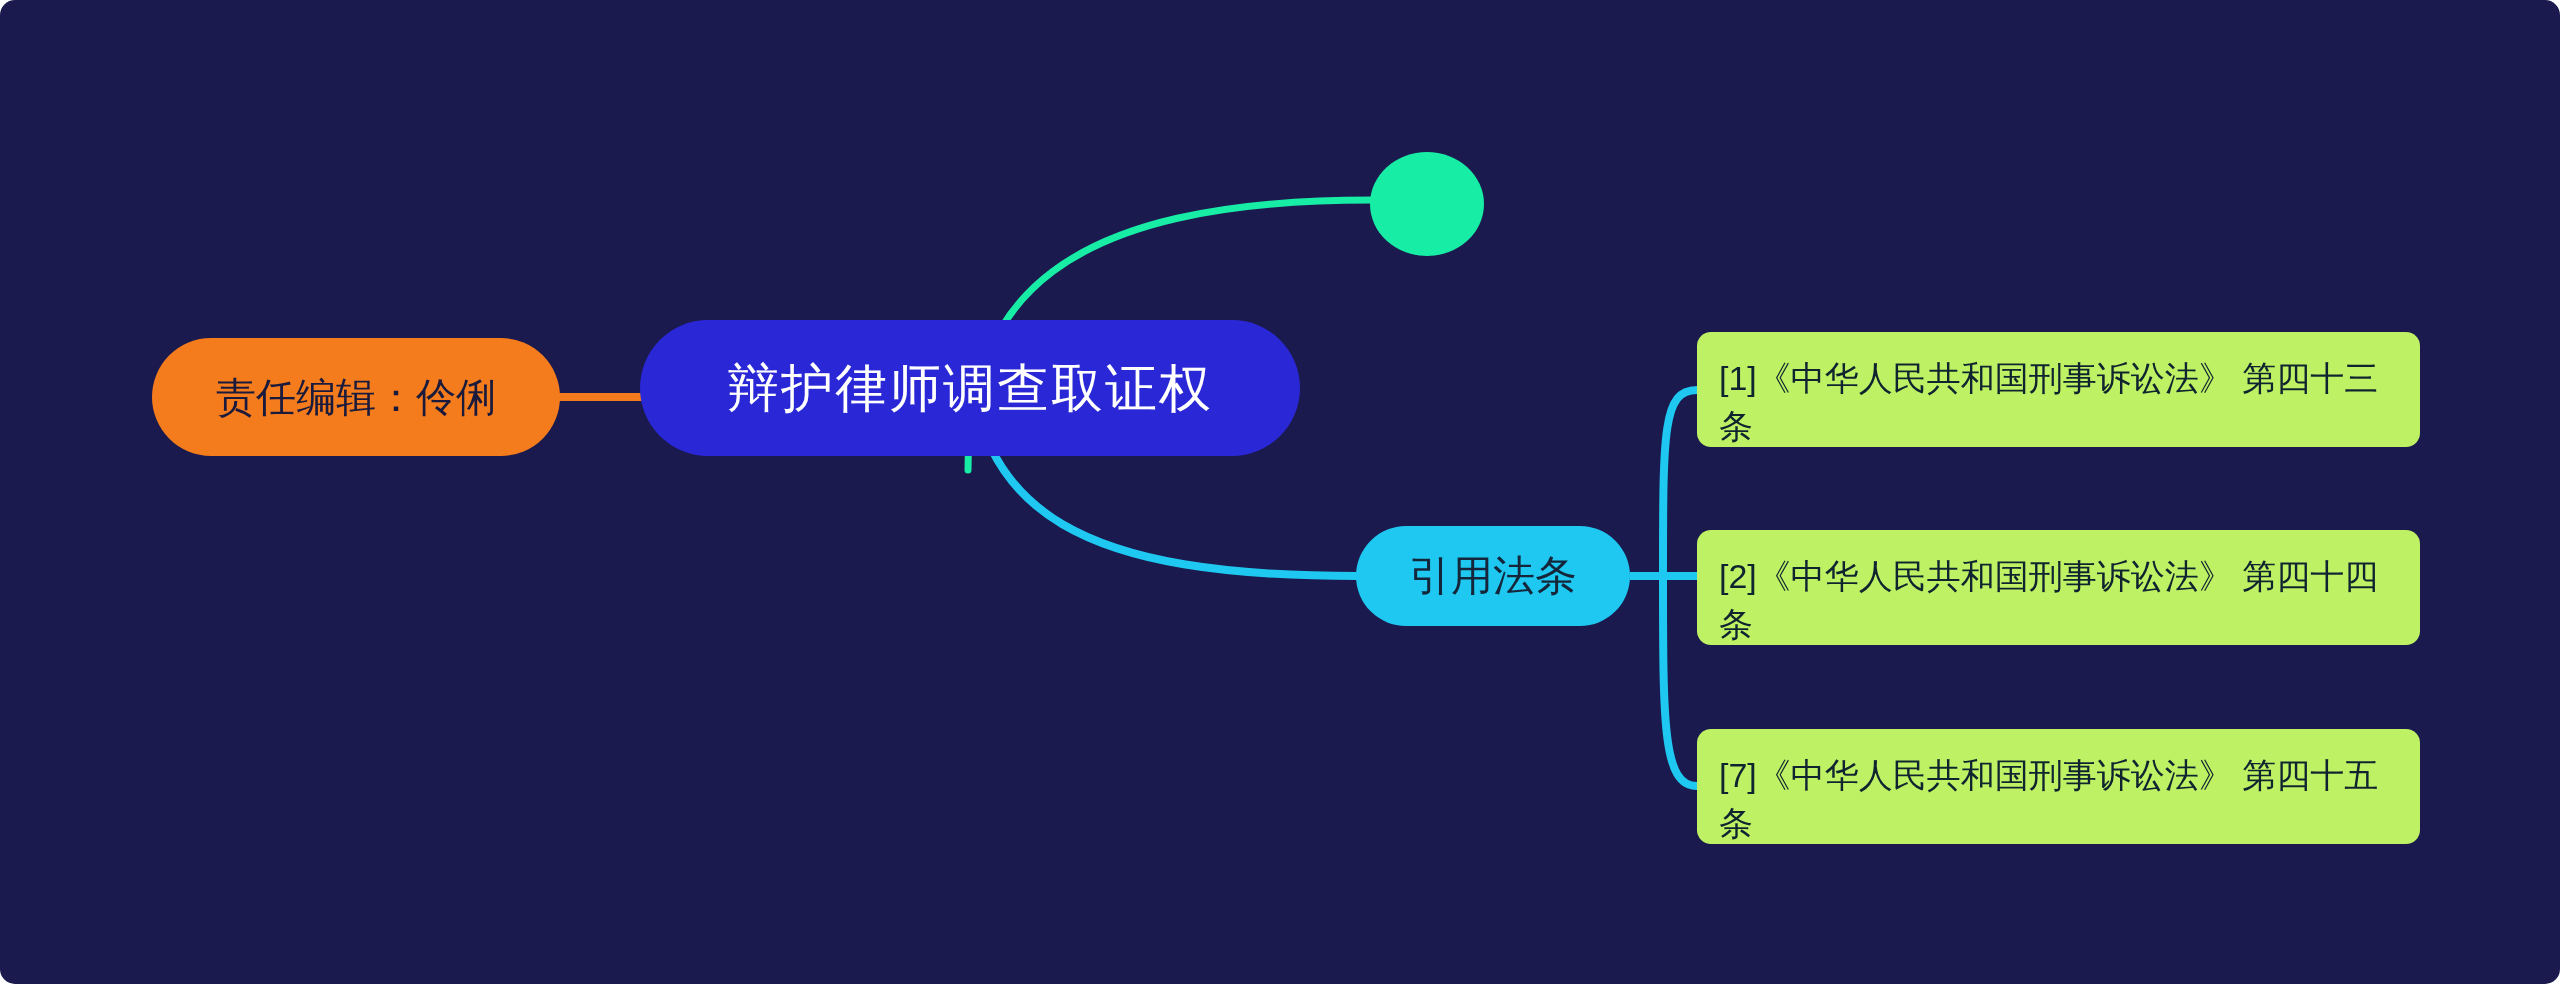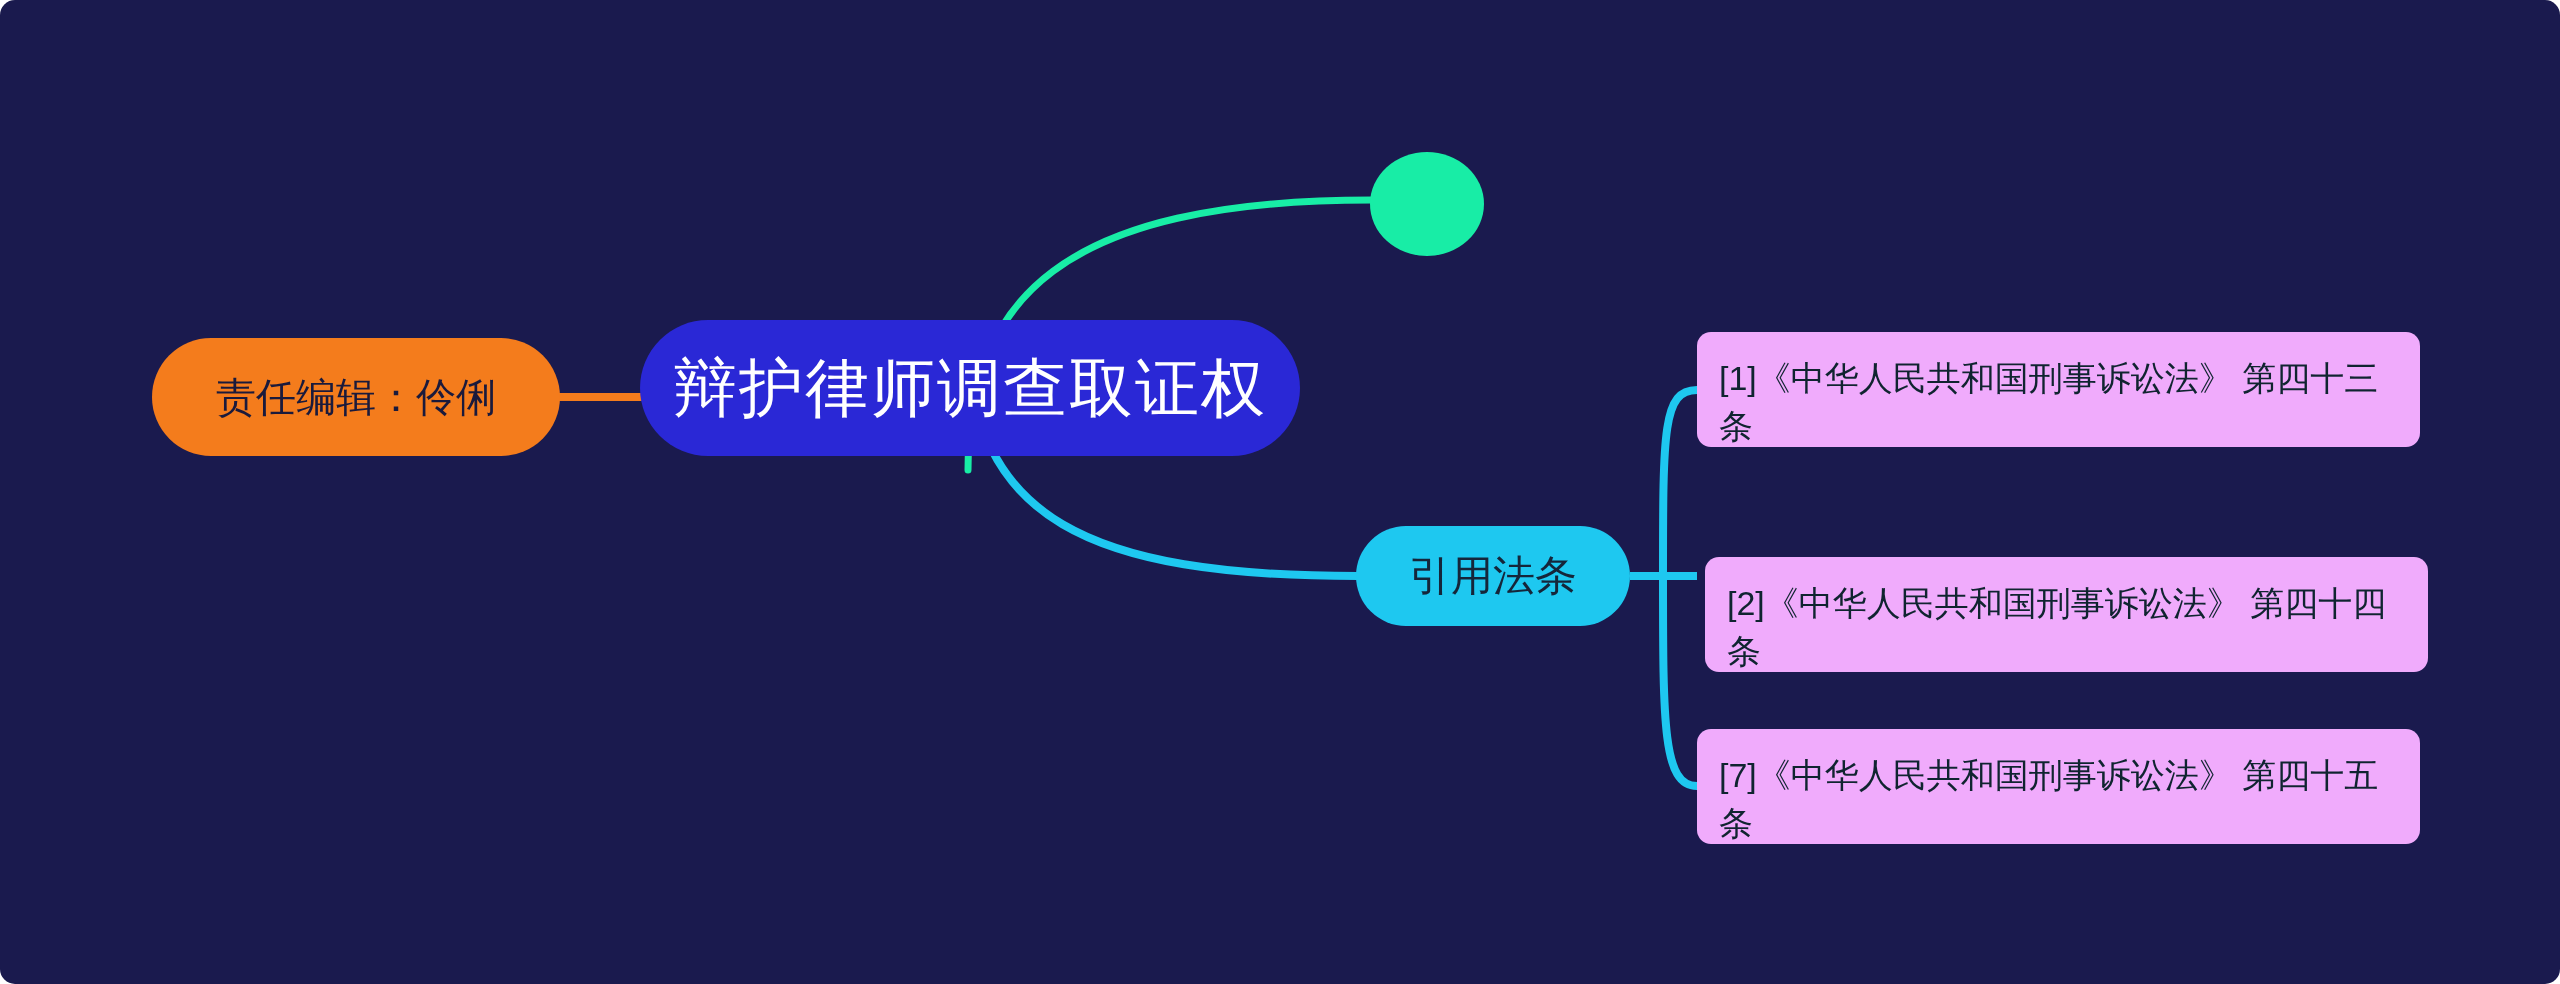--- a/index.html
+++ b/index.html
@@ -40,21 +40,21 @@
     top: 320px;
     width: 660px;
     height: 136px;
     background: #2a28d6;
     border-radius: 68px;
     justify-content: center;
     z-index: 4;
   }
   #root-node .label {
     color: #ffffff;
-    font-size: 64px;
+    font-size: 52px;
     letter-spacing: 2px;
     white-space: nowrap;
     line-height: 1;
   }
 
   
   #editor-node {
     left: 152px;
     top: 338px;
     width: 408px;
@@ -98,34 +98,34 @@
     font-size: 42px;
     white-space: nowrap;
     line-height: 1;
   }
 
   
   .leaf-card {
     position: absolute;
     left: 1697px;
     width: 723px;
-    background: #f0abfc;
+    background: #bef264;
     border-radius: 14px;
     box-sizing: border-box;
     padding: 22px 28px 24px 22px;
     z-index: 3;
   }
   .leaf-card .leaf-text {
     color: #102430;
     font-size: 34px;
     line-height: 1.42;
     display: block;
   }
   #leaf-1 { top: 332px; height: 115px; }
-  #leaf-2 { top: 557px; height: 115px; margin-left: 8px; }
+  #leaf-2 { top: 530px; height: 115px; }
   #leaf-3 { top: 729px; height: 115px; }
 </style>
 </head>
 <body>
 
 <div id="mindmap">
 
   <svg id="edges" viewBox="0 0 2560 984" preserveAspectRatio="none" xmlns="http://www.w3.org/2000/svg">
 
     <path d="M 552 397 L 968 397" stroke="#f47c1c" stroke-width="8" fill="none"></path>

